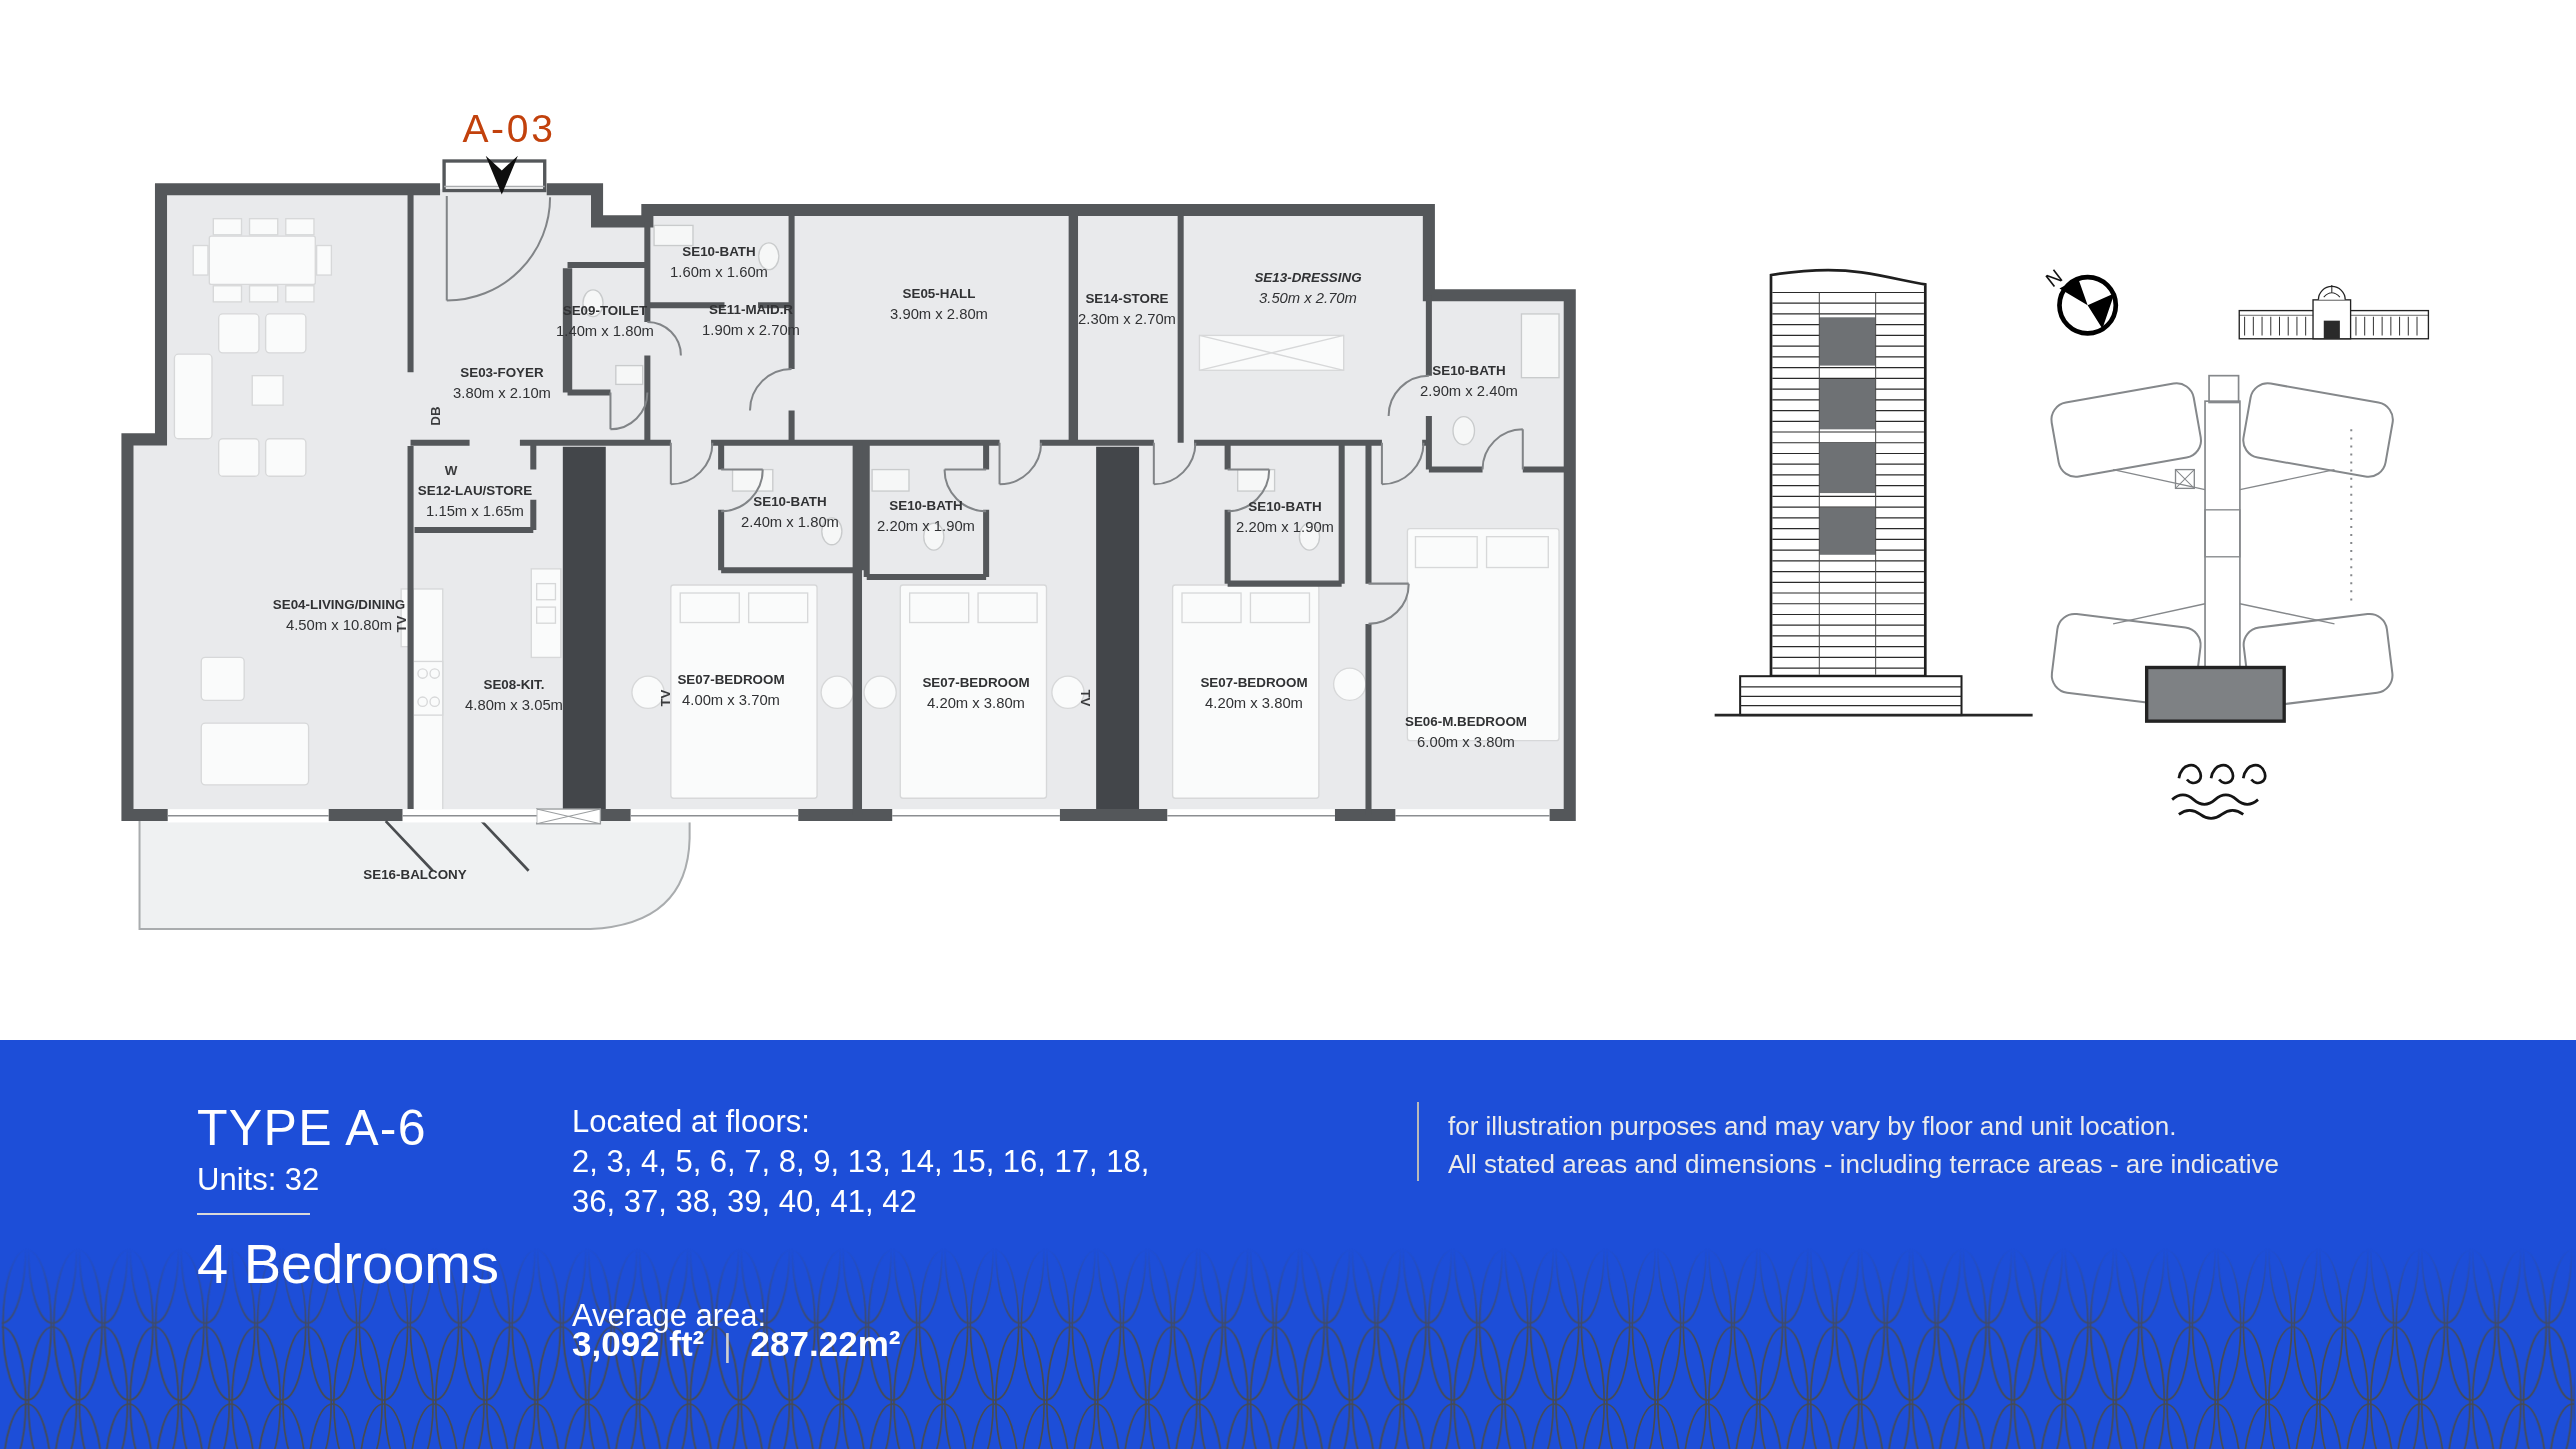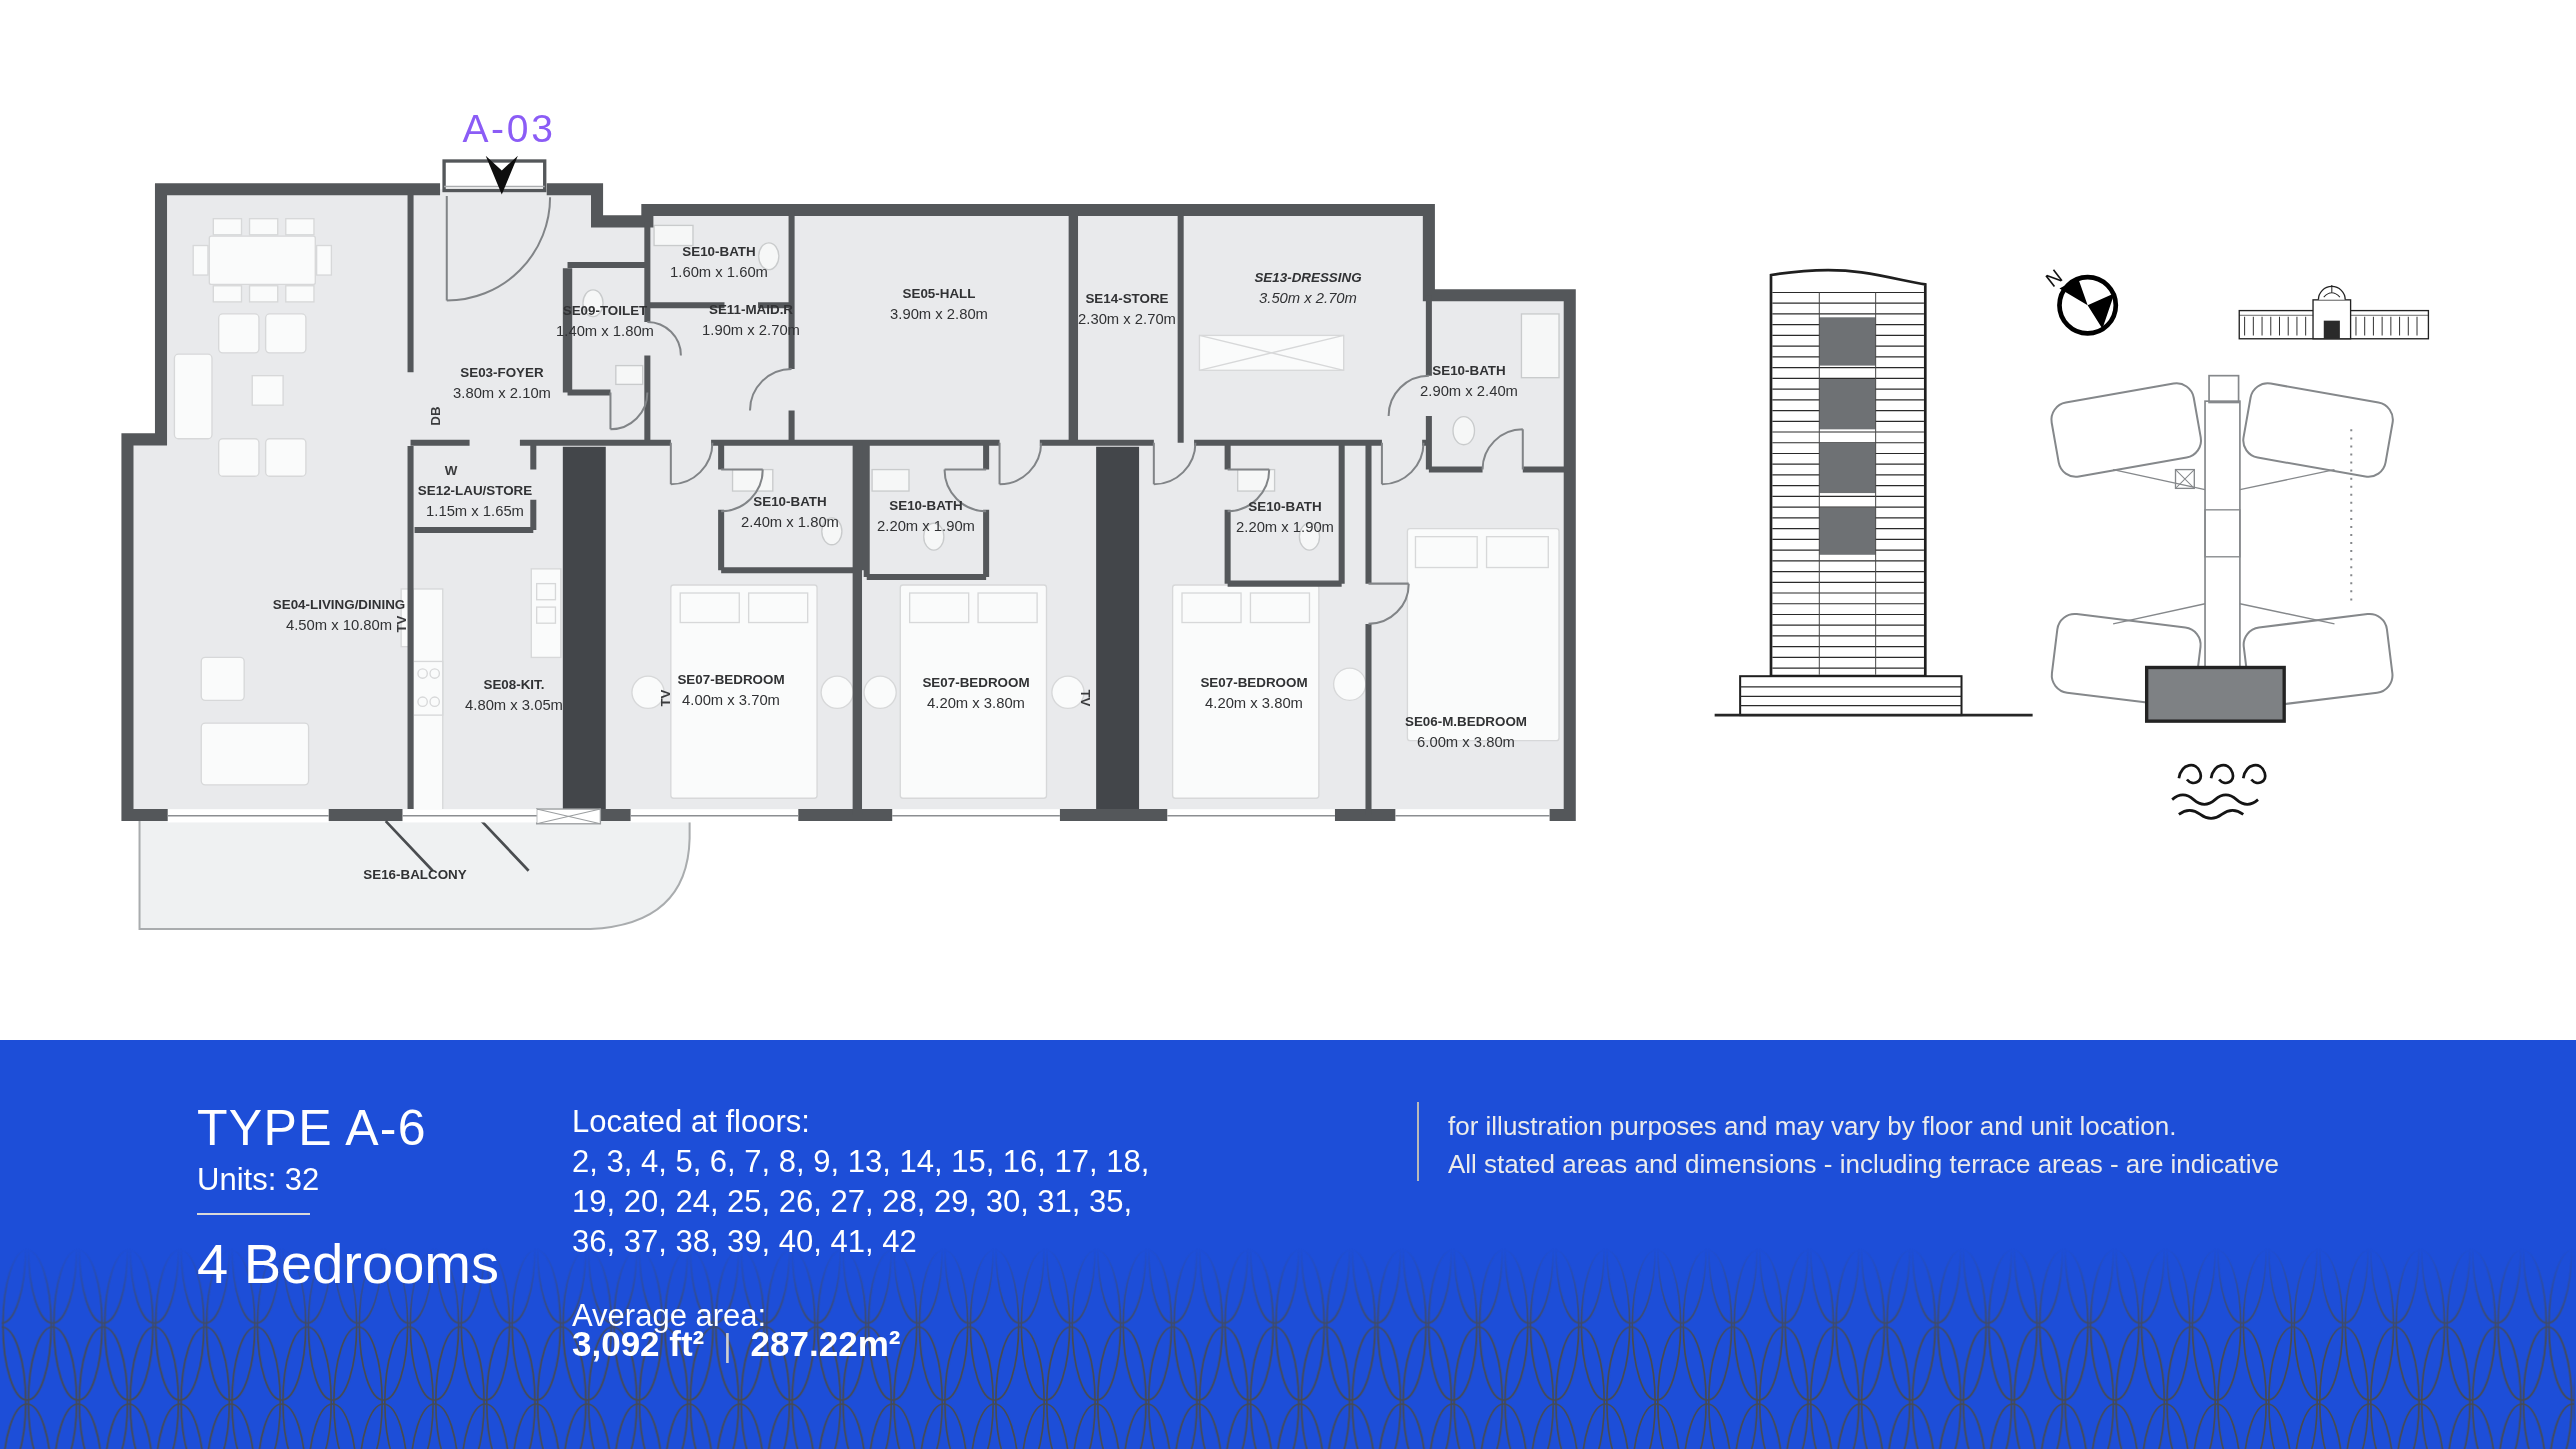--- a/index.html
+++ b/index.html
@@ -1,21 +1,21 @@
 <!DOCTYPE html>
 <html style="font-size:10.7px"><head>
 <meta charset="utf-8">
 <style>
   html,body{margin:0;padding:0;background:#fff;}
   .canvas{position:relative;width:2576px;height:1449px;background:#ffffff;overflow:hidden;
           font-family:"Liberation Sans",sans-serif;}
   svg{position:absolute;left:0;top:0;}
   
   .a03{position:absolute;left:435px;top:107px;width:148px;text-align:center;
-       font-size:39px;letter-spacing:2.7px;color:#8b5cf6;}
+       font-size:39px;letter-spacing:2.7px;color:#c2410c;}
   
   .room-label{position:absolute;transform:translate(-50%,-50%);text-align:center;
               color:#313234;line-height:1.25;white-space:nowrap;}
   .room-label .rname{display:block;font-size:13.4px;font-weight:600;}
   .room-label .rdims{display:block;font-size:14.8px;font-weight:400;margin-top:2.7px;}
   .room-label .rdims:empty{display:none;}
   .wall-note{position:absolute;transform-origin:center;font-size:13.4px;font-weight:600;color:#3a3b3d;}
   .north-label{position:absolute;left:2047px;top:267px;font-size:20px;color:#111;
                transform:rotate(-38deg);}
   
@@ -386,21 +386,20 @@
         <rect x="0" y="0" width="3840" height="300" fill="url(#ogee)"></rect>
       </svg>
     </div>
     <div class="type-title">TYPE A-6</div>
     <div class="units">Units: 32</div>
     <div class="rule"></div>
     <div class="bedrooms">4 Bedrooms</div>
     <div class="col-mid">
       <div>Located at floors:</div>
       <div>2, 3, 4, 5, 6, 7, 8, 9, 13, 14, 15, 16, 17, 18,</div>
-      <div>19, 20, 24, 25, 26, 27, 28, 29, 30, 31, 35,</div>
       <div>36, 37, 38, 39, 40, 41, 42</div>
     </div>
     <div class="avg-heading">Average area:</div>
     <div class="avg-values">
       <span>3,092 ft²</span><span class="pipe">|</span><span>287.22m²</span>
     </div>
     <div class="vdivider"></div>
     <div class="disclaimer">
       <div>for illustration purposes and may vary by floor and unit location.</div>
       <div>All stated areas and dimensions - including terrace areas - are indicative</div>

